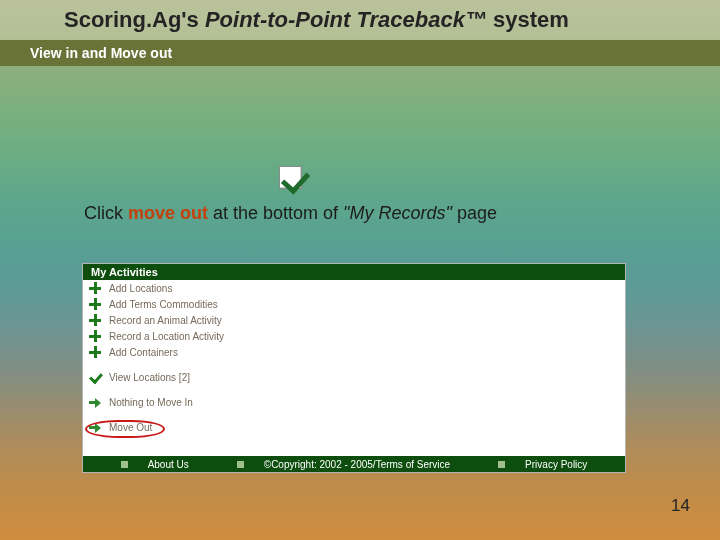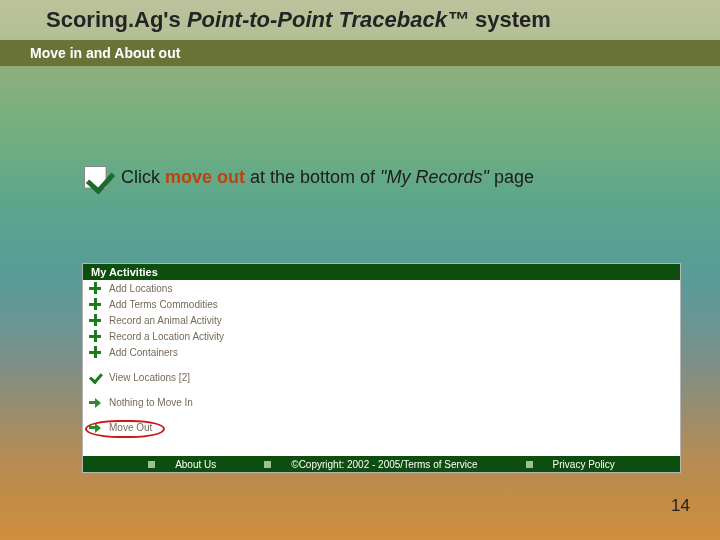--- a/index.html
+++ b/index.html
@@ -7,53 +7,53 @@
   .slide {
     width: 720px; height: 540px; position: relative;
     background: linear-gradient(180deg,
       #b0b88c 0%, #a9b687 6%, #8fae7d 12%, #7bb07e 20%,
       #6dad82 28%, #5ea78a 36%, #59a191 44%, #5a9b97 52%,
       #6b9593 60%, #7f8f85 68%, #998d6e 76%, #b38c57 84%,
       #c28c48 92%, #cf8d3e 100%);
   }
   .title-bar {
     position: absolute; left: 0; right: 0; top: 0; height: 40px;
-    display: flex; align-items: center; padding-left: 46px;
+    display: flex; align-items: center; padding-left: 64px;
     font-size: 22px; font-weight: bold; color: #242424;
     background: rgba(220,222,200,.25);
   }
   .title-bar .plain { font-weight: bold; font-style: normal; }
   .title-bar .ital  { font-style: italic; font-weight: bold; }
   .sub-bar {
     position: absolute; left: 0; right: 0; top: 40px; height: 26px;
     background: #6a7337; color: #fff; display: flex; align-items: center;
     padding-left: 30px; font-size: 14px; font-weight: bold;
   }
   .headline {
     position: absolute; left: 70px; top: 108px;
     font-size: 20px; font-weight: bold; color: #1c1c1c;
   }
   .bullet-row {
-    position: absolute; left: 84px; top: 166px; display: flex; align-items: center; gap: 14px;
+    position: absolute; left: 84px; top: 166px; display: flex; align-items: center; gap: 14px; flex-direction: column;
   }
   .check-icon {
     width: 23px; height: 23px; background: #ffffff; border: 1px solid #8a8a8a; position: relative;
     box-shadow: inset -1px -1px 0 #d0d0d0;
   }
   .check-icon::after {
     content: ""; position: absolute; left: 3px; top: 4px; width: 20px; height: 12px;
     border-left: 5px solid #1f6b2e; border-bottom: 5px solid #1f6b2e;
     transform: rotate(-48deg);
   }
   .bullet-text { font-size: 18px; color: #1c1c1c; }
   .bullet-text .hot { color: #c2410c; font-weight: bold; }
   .bullet-text .quote { font-style: italic; }
 
   .panel {
-    position: absolute; left: 82px; top: 263px; width: 599px; height: 210px;
+    position: absolute; left: 82px; top: 263px; width: 544px; height: 210px;
     background: #ffffff; border: 1px solid #b5b5b5;
   }
   .panel-head {
     background: #0d4d0d; color: #fff; font-size: 11px; font-weight: bold;
     height: 16px; line-height: 16px; padding-left: 8px;
   }
   .li-row {
     display: flex; align-items: center; height: 16px; padding-left: 6px;
     font-size: 10px; color: #766a5a; gap: 8px;
   }
@@ -115,21 +115,21 @@
 
 <div class="slide">
 
   <div class="title-bar">
     <span>
       <span class="plain">Scoring.Ag's </span><span class="ital">Point-to-Point Traceback™</span><span class="plain"> system</span>
     </span>
   </div>
 
   <div class="sub-bar">
-    <span>Move in and About out</span>
+    <span>View in and Move out</span>
   </div>
 
 
   <div class="bullet-row">
     <span class="check-icon"></span>
     <span class="bullet-text">
       <span>Click </span><span class="hot">move out</span><span>  at the bottom of </span><span class="quote">"My Records"</span><span> page</span>
     </span>
   </div>
 

